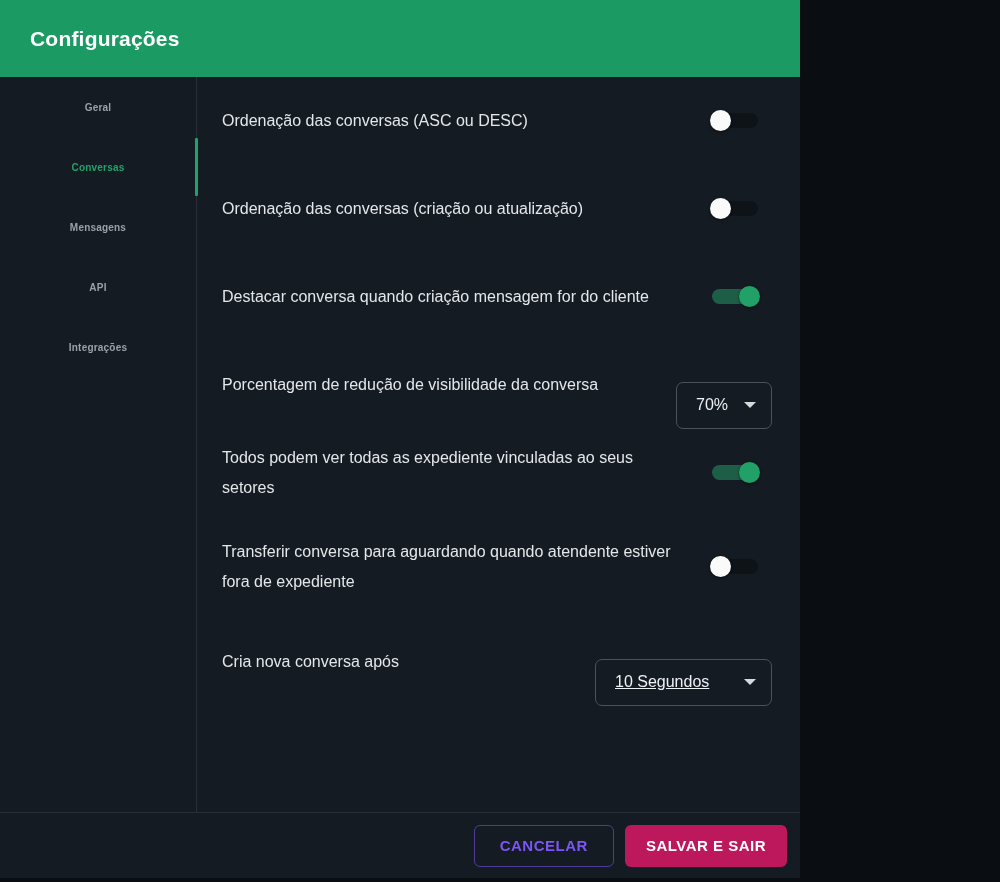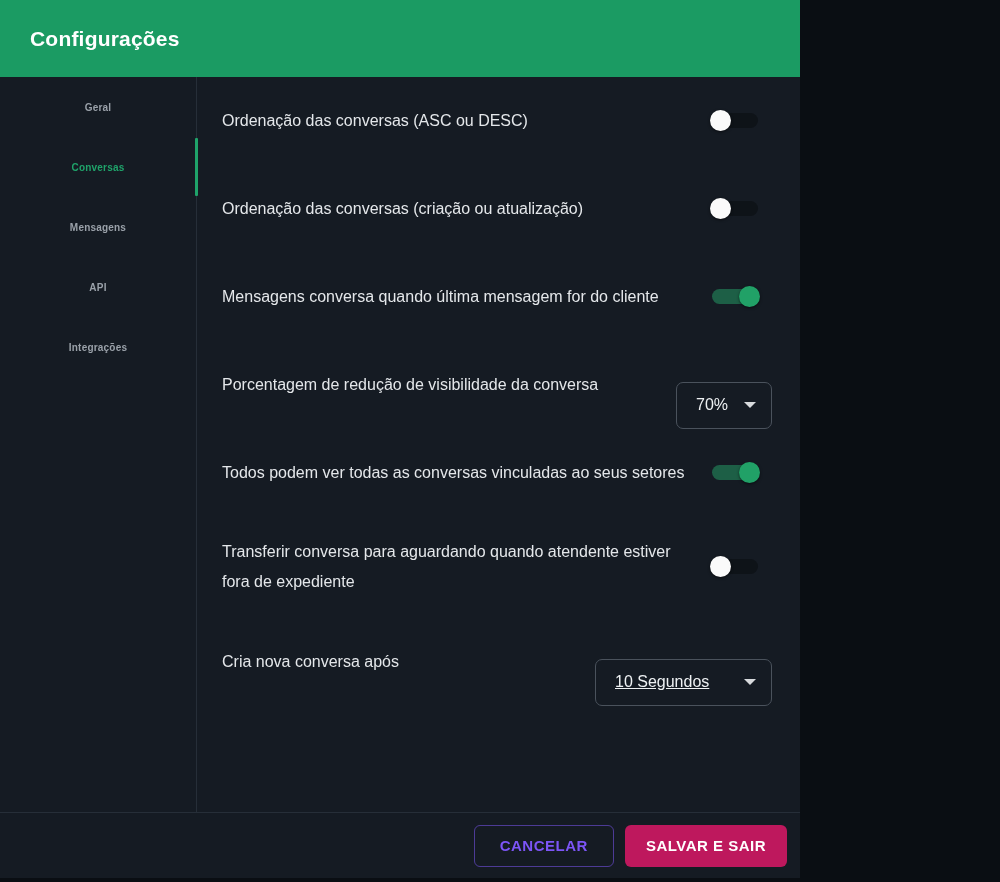--- a/index.html
+++ b/index.html
@@ -102,37 +102,37 @@
 
       <div class="row">
         <span class="row-label">Ordenação das conversas (criação ou atualização)</span>
         <span class="switch">
           <span class="track"></span>
           <span class="knob"></span>
         </span>
       </div>
 
       <div class="row">
-        <span class="row-label">Mensagens conversa quando última mensagem for do cliente</span>
+        <span class="row-label">Destacar conversa quando criação mensagem for do cliente</span>
         <span class="switch on">
           <span class="track"></span>
           <span class="knob"></span>
         </span>
       </div>
 
       <div class="row">
         <span class="row-label">Porcentagem de redução de visibilidade da conversa</span>
         <button class="select">
           <span class="select-value">70%</span>
           <span class="caret"></span>
         </button>
       </div>
 
       <div class="row">
-        <span class="row-label">Todos podem ver todas as conversas vinculadas ao seus setores</span>
+        <span class="row-label">Todos podem ver todas as expediente vinculadas ao seus setores</span>
         <span class="switch on">
           <span class="track"></span>
           <span class="knob"></span>
         </span>
       </div>
 
       <div class="row tall">
         <span class="row-label">Transferir conversa para aguardando quando atendente estiver fora de expediente</span>
         <span class="switch">
           <span class="track"></span>

